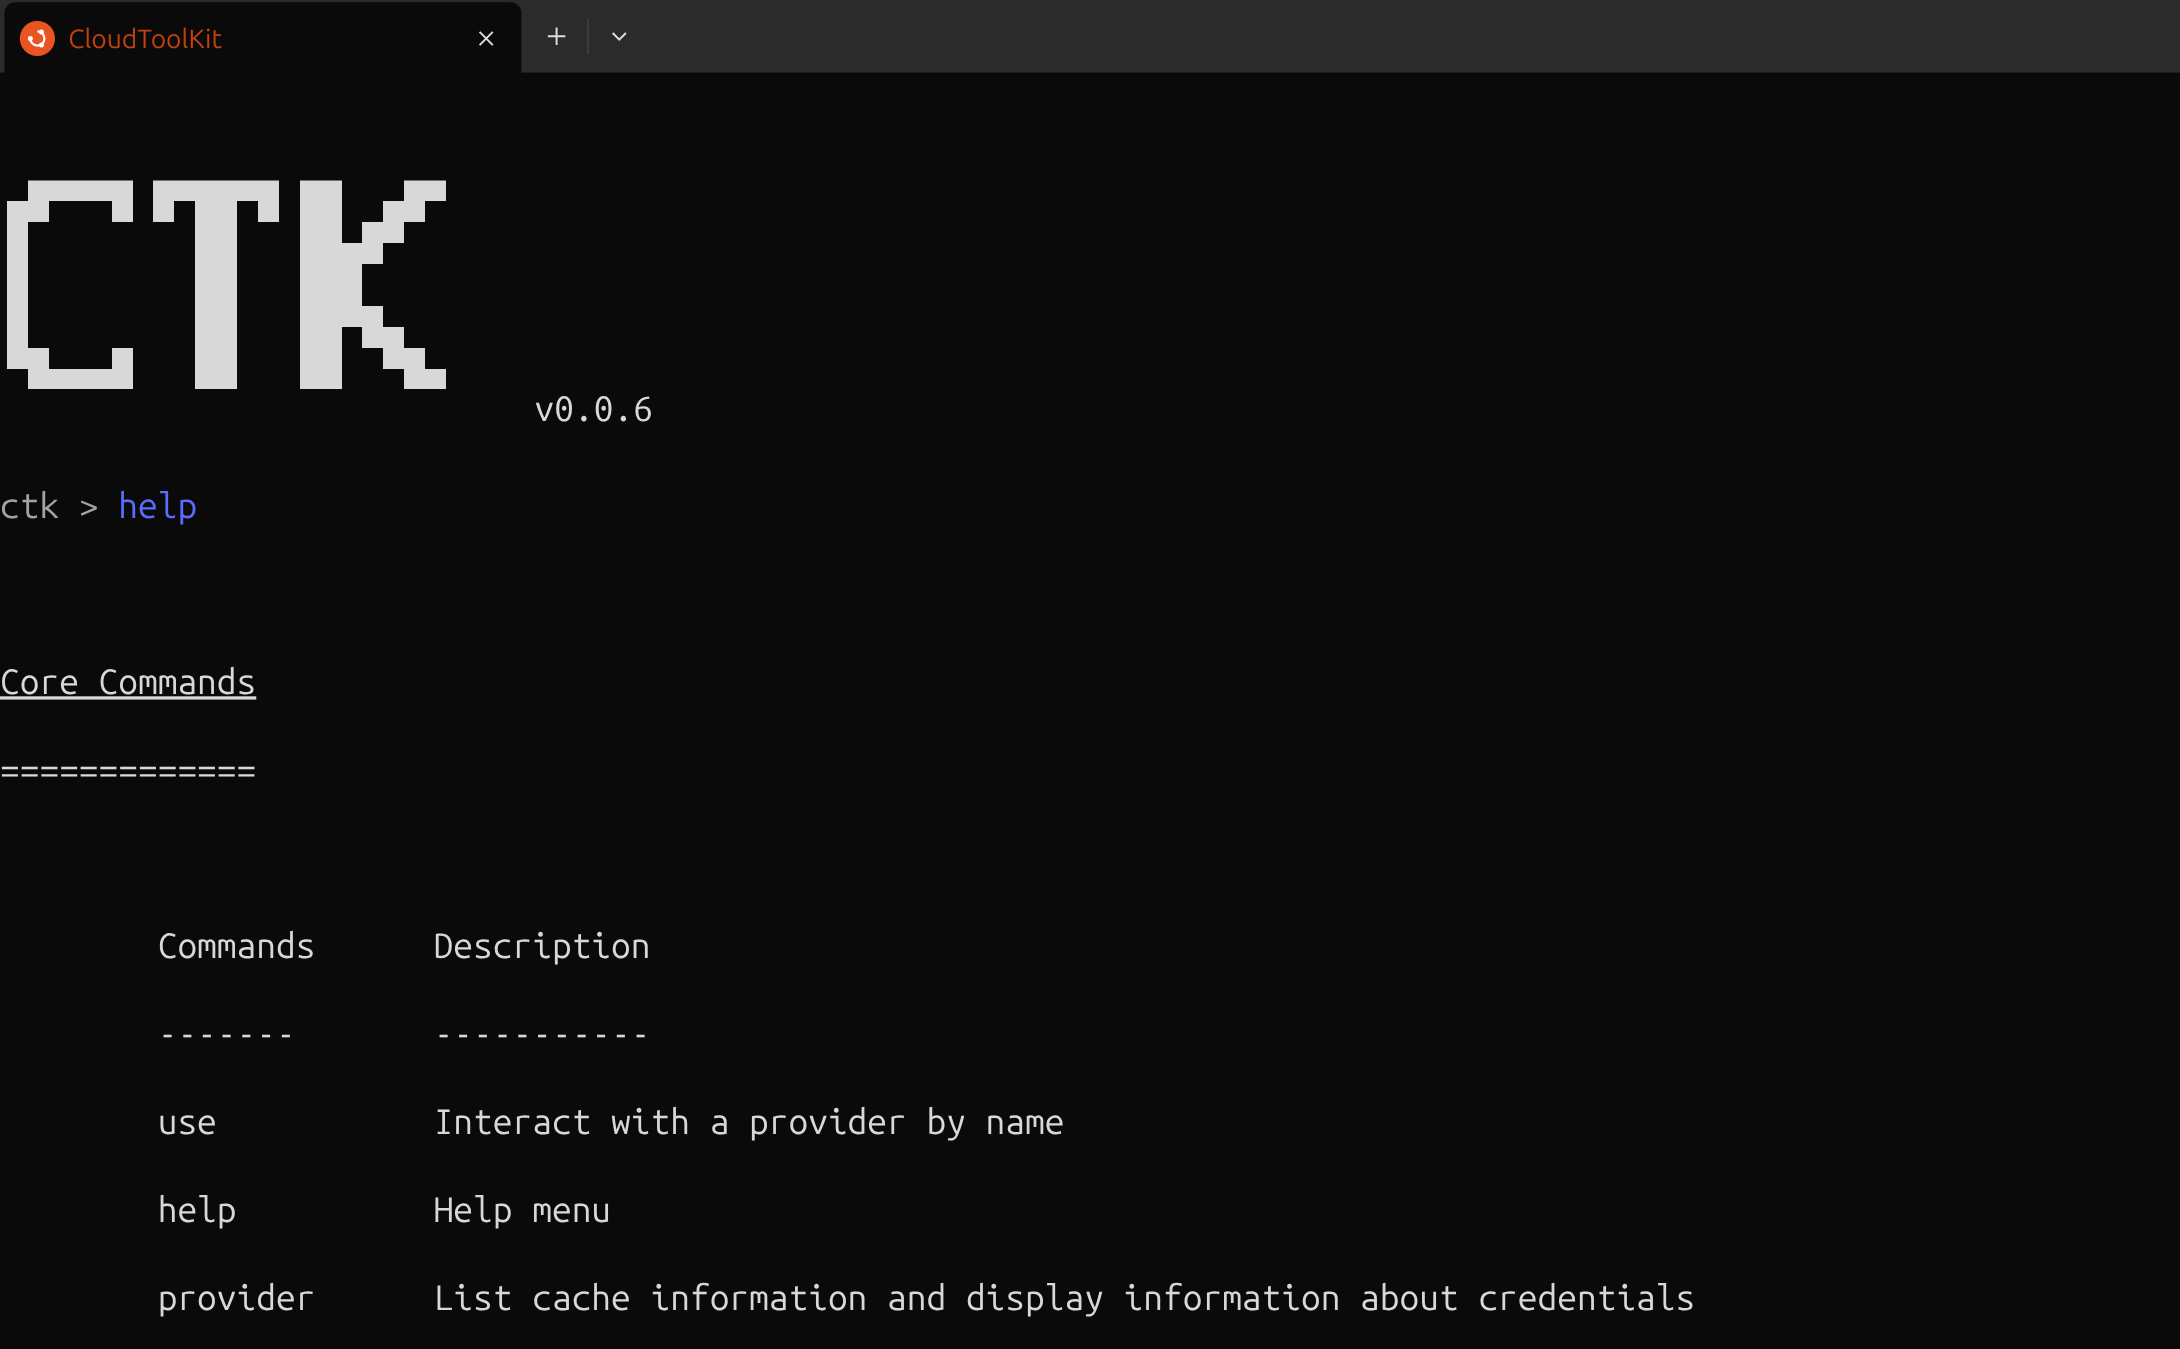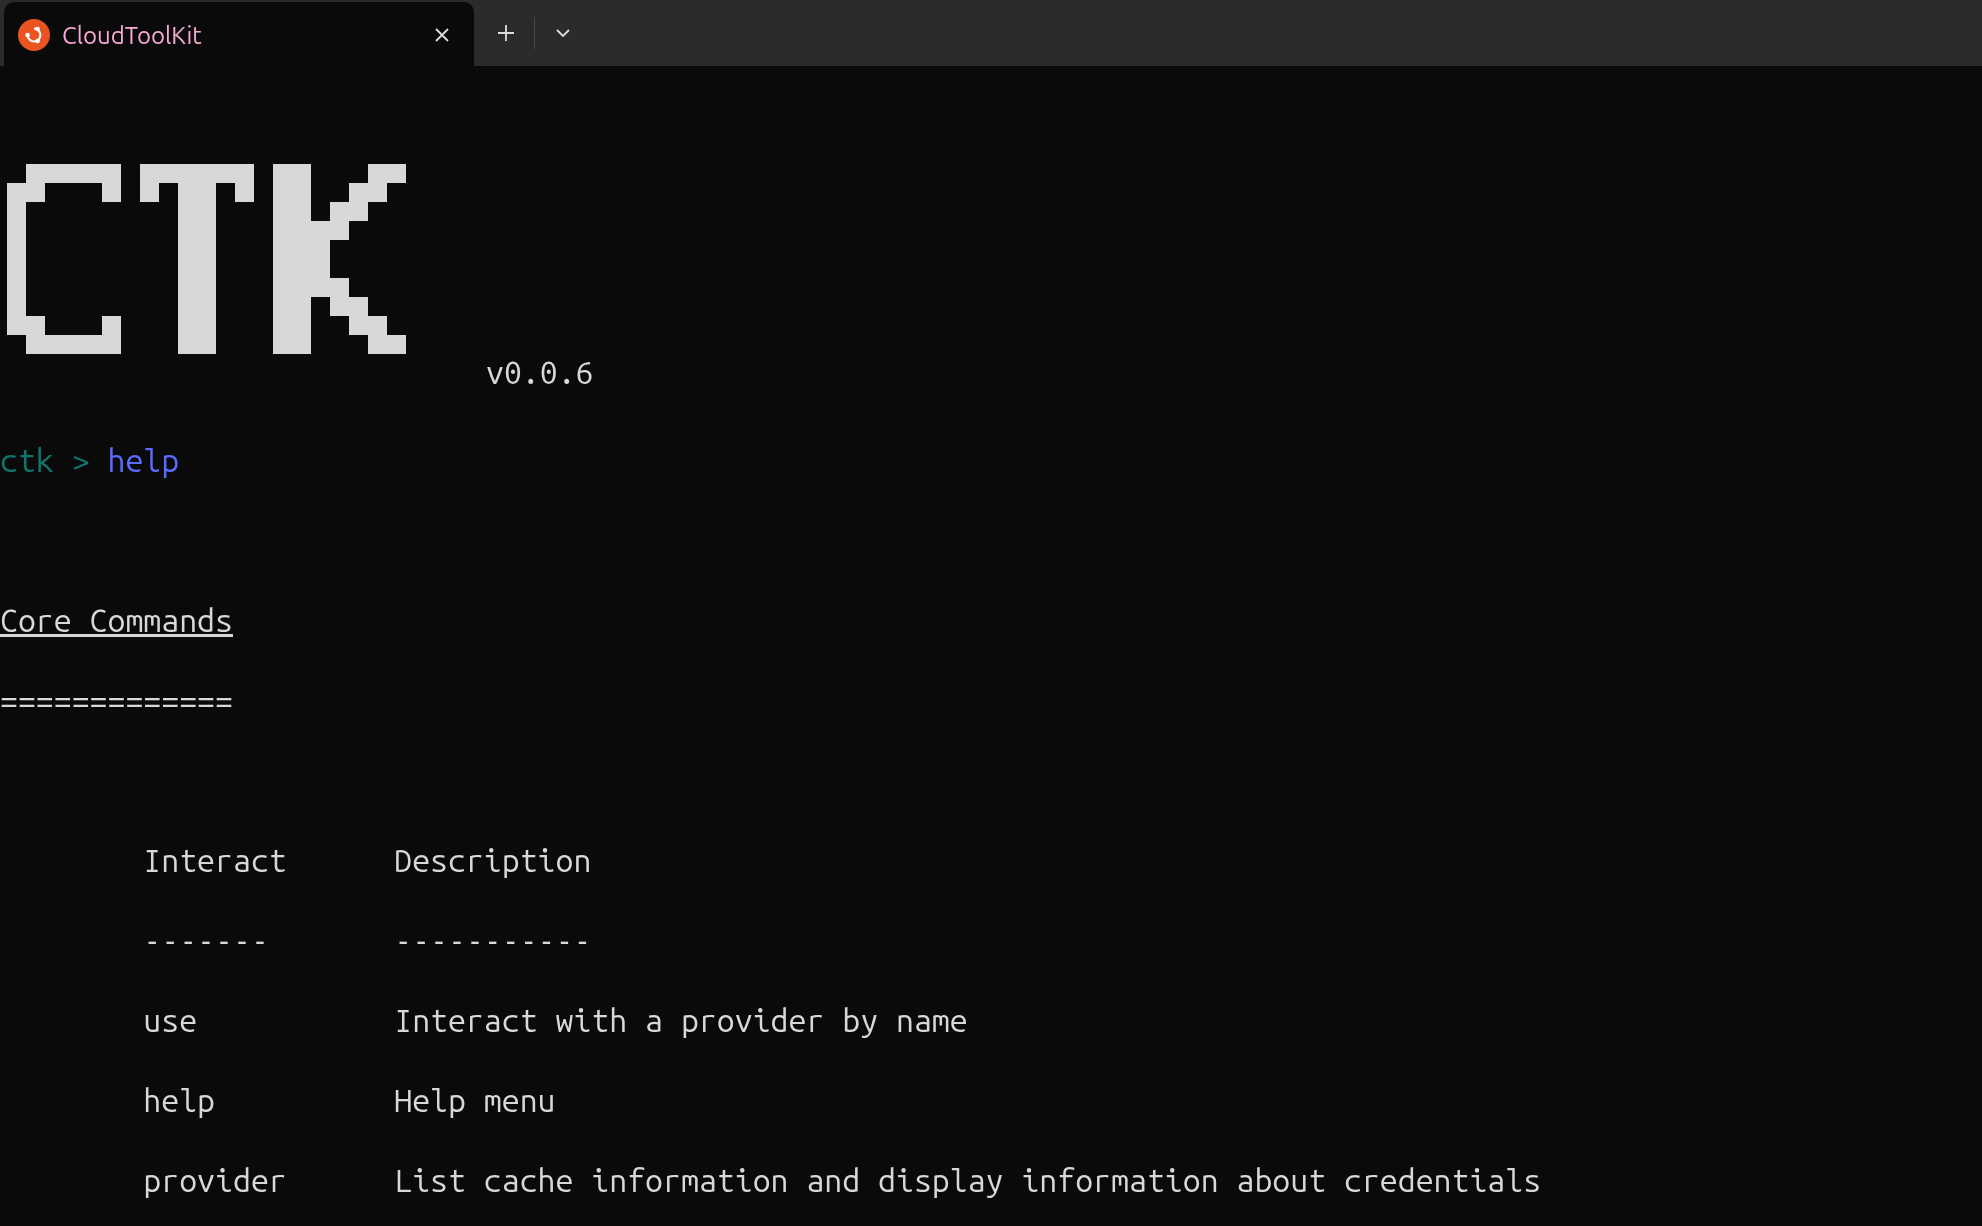--- a/index.html
+++ b/index.html
@@ -35,21 +35,21 @@
     height: 32px;
     background: #E95420;
     border-radius: 50%;
     display: flex;
     align-items: center;
     justify-content: center;
     flex-shrink: 0;
   }
   .tab-icon svg { width: 22px; height: 22px; }
   .tab-title {
-    color: #f9a8d4;
+    color: #c2410c;
     font-family: 'Ubuntu', 'Segoe UI', sans-serif;
     font-size: 24px;
     flex: 1;
   }
   .tab-close {
     width: 28px; height: 28px;
     display: flex; align-items: center; justify-content: center;
     color: #ccc;
     font-size: 22px;
     cursor: pointer;
@@ -87,21 +87,21 @@
   }
   .pixel-ascii {
     padding: 18px 0 6px 6px;
   }
   .pixel-ascii svg { display: block; }
   .version {
     padding-left: 40px;
     padding-bottom: 8px;
   }
   .prompt-line { }
-  .prompt { color: #0f766e; }
+  .prompt { color: #a3a3a3; }
   .prompt-cmd { color: #5a6cff; }
   .section-title { text-decoration: underline; }
   .cmd-col { display: inline-block; width: 14ch; }
   .indent { display:inline-block; width: 8ch; }
   .blank { height: 1.25em; }
 </style>
 </head>
 <body>
 
 <div class="titlebar">
@@ -168,21 +168,21 @@
   </g>
 </svg>
 </div>
 <div class="version">v0.0.6</div>
 </div>
 <div class="prompt-line"><span class="prompt">ctk &gt; </span><span class="prompt-cmd">help</span></div>
 <div class="blank"></div>
 <div><span class="section-title">Core Commands</span></div>
 <div>=============</div>
 <div class="blank"></div>
-<div><span class="indent"></span><span class="cmd-col hdr">Interact</span><span class="hdr">Description</span></div>
+<div><span class="indent"></span><span class="cmd-col hdr">Commands</span><span class="hdr">Description</span></div>
 <div><span class="indent"></span><span class="cmd-col">-------</span><span>-----------</span></div>
 <div><span class="indent"></span><span class="cmd-col">use</span><span>Interact with a provider by name</span></div>
 <div><span class="indent"></span><span class="cmd-col">help</span><span>Help menu</span></div>
 <div><span class="indent"></span><span class="cmd-col">provider</span><span>List cache information and display information about credentials</span></div>
 
 
 
 
 
 

